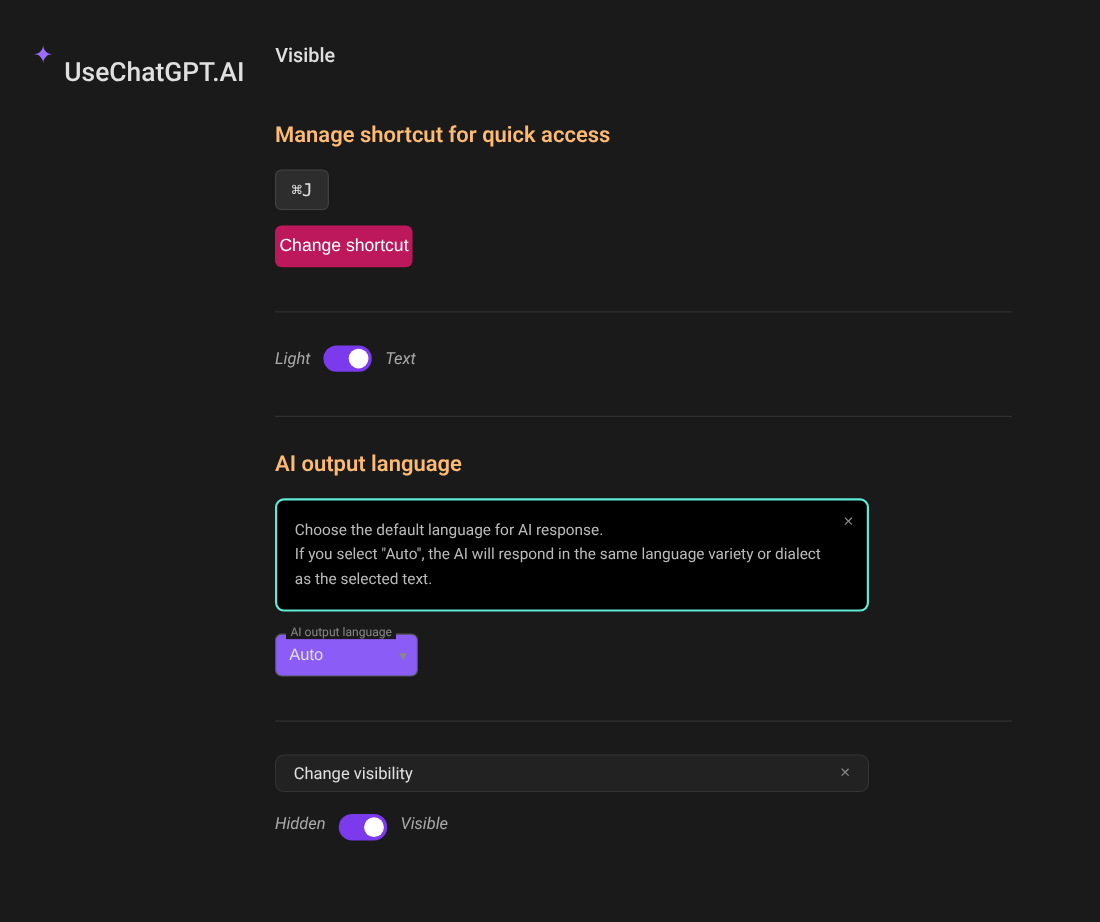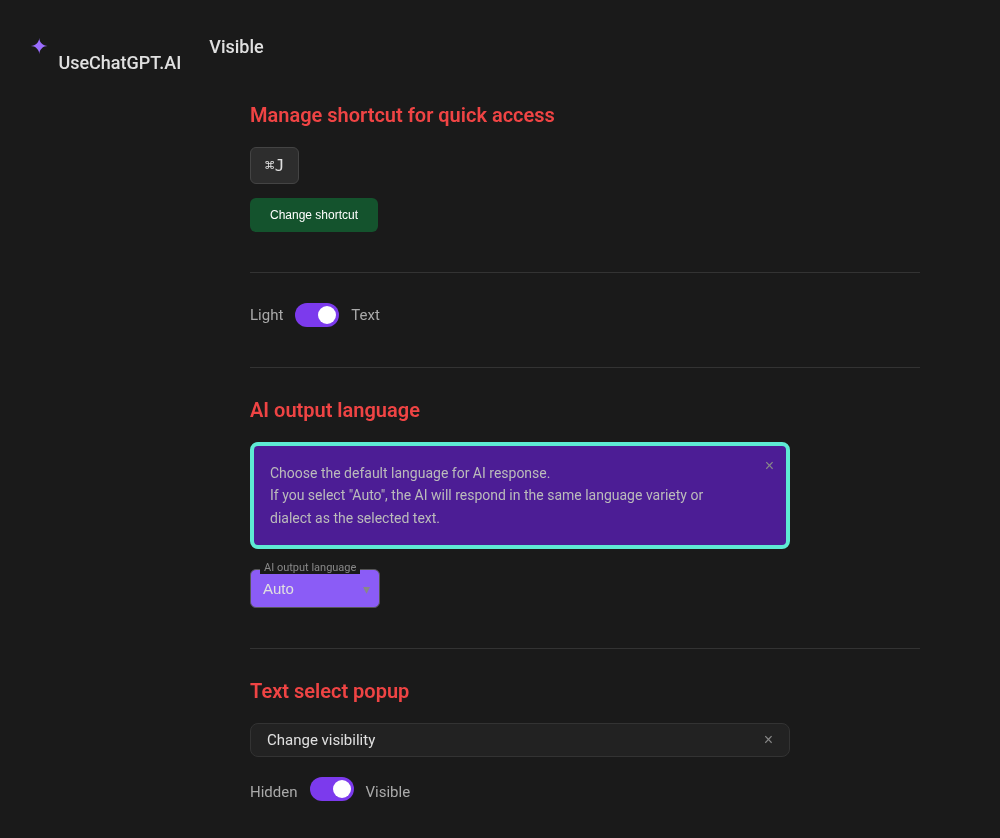--- a/index.html
+++ b/index.html
@@ -24,21 +24,21 @@
       gap: 10px;
     }
 
     .header-logo {
       color: #9b6dff;
       font-size: 22px;
     }
 
     .header-app-name {
       color: #e0e0e0;
-      font-size: 18px;
+      font-size: 24px;
       font-weight: 500;
       margin-top: 32px;
     }
 
     .header-separator {
       color: #555;
       font-size: 18px;
       margin: 0 4px;
     }
 
@@ -58,59 +58,60 @@
 
     .section-divider {
       border: none;
       border-top: 1px solid #333;
       margin: 30px 0;
     }
 
     .section-title {
       font-size: 20px;
       font-weight: 600;
-      color: #ef4444;
+      color: #fdba74;
       margin-bottom: 20px;
     }
 
     .shortcut-key {
       display: inline-flex;
       align-items: center;
       justify-content: center;
       background-color: #2d2d2d;
       border: 1px solid #444;
       border-radius: 6px;
       padding: 8px 14px;
       font-size: 16px;
       color: #e0e0e0;
       margin-bottom: 14px;
       font-family: monospace;
     }
 
     .btn-purple {
-      background-color: #14532d;
+      background-color: #be185d;
       color: #fff;
       border: none;
       border-radius: 6px;
-      padding: 10px 20px;
-      font-size: 12px;
+      padding: 10px 4px;
+      font-size: 16px;
       font-weight: 500;
       cursor: pointer;
       display: inline-block;
     }
 
     .appearance-row {
       display: flex;
       align-items: center;
       gap: 12px;
     }
 
     .appearance-label {
       font-size: 15px;
       color: #aaa;
+      font-style: italic;
     }
 
     .toggle-switch {
       position: relative;
       width: 44px;
       height: 24px;
       cursor: pointer;
     }
 
     .toggle-switch input {
@@ -133,22 +134,22 @@
       height: 18px;
       width: 18px;
       left: 23px;
       bottom: 3px;
       background-color: white;
       border-radius: 50%;
       transition: 0.3s;
     }
 
     .info-box {
-      background-color: #4c1d95;
-      border: 4px solid #5eead4;
+      background-color: #000000;
+      border: 2px solid #5eead4;
       border-radius: 8px;
       padding: 16px 40px 16px 16px;
       margin-bottom: 20px;
       position: relative;
       font-size: 14px;
       color: #bbb;
       line-height: 1.6;
       max-width: 540px;
     }
 
@@ -225,21 +226,21 @@
     .visibility-box-close {
       background: none;
       border: none;
       color: #888;
       font-size: 16px;
       cursor: pointer;
     }
 
     .hidden-visible-row {
       display: flex;
-      align-items: flex-end;
+      align-items: flex-start;
       gap: 12px;
       margin-bottom: 20px;
     }
   </style>
 </head>
 <body>
 
 <div class="header">
   <span class="header-logo">✦</span>
   <span class="header-app-name">UseChatGPT.AI</span>
@@ -289,21 +290,20 @@
         <option>French</option>
         <option>German</option>
       </select>
       <span class="select-arrow">▾</span>
     </div>
   </div>
 
   <hr class="section-divider">
 
   <div class="section">
-    <div class="section-title">Text select popup</div>
     <div class="visibility-box">
       <span class="visibility-box-label">Change visibility</span>
       <button class="visibility-box-close">×</button>
     </div>
     <div class="hidden-visible-row">
       <span class="appearance-label">Hidden</span>
       <label class="toggle-switch">
         <input type="checkbox" checked="" style="">
         <span class="toggle-slider"></span>
       </label>

